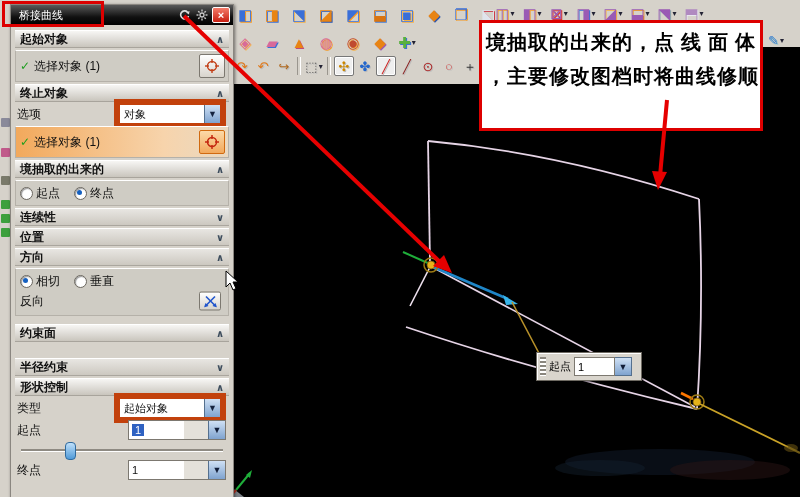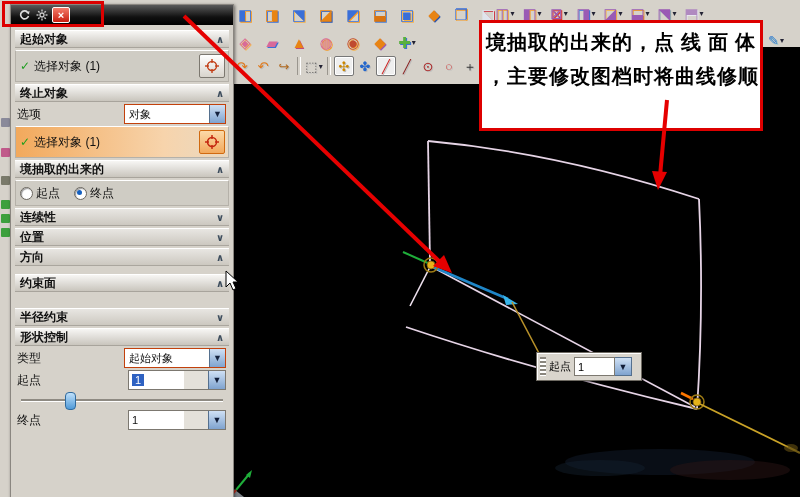--- a/index.html
+++ b/index.html
@@ -45,21 +45,21 @@
           display:flex;align-items:center;padding:0 5px;font-weight:bold;}
   .panel{background:#cfccc4;border:1px solid #b5b1a9;border-top-color:#fff;margin-top:2px;
          display:flex;align-items:center;padding:2px 4px;position:relative;}
   .check{color:#1e9e1e;font-weight:bold;margin-right:4px;font-size:12px;}
   .selbtn{position:absolute;right:3px;top:50%;transform:translateY(-50%);width:24px;height:22px;
           background:linear-gradient(#fff,#d8d4cc);border:1px solid #7c7870;border-radius:2px;
           display:flex;align-items:center;justify-content:center;}
   .selbtn.orange{background:linear-gradient(#fcd9a8,#f2a95c);border-color:#d06a10;}
   .orangerow{background:linear-gradient(90deg,#f2a95c,#f7d4ac 70%,#e9d9c2);}
   .rowline{display:flex;align-items:center;margin-top:2px;height:20px;position:relative;padding:0 2px;}
-  .combo{position:absolute;right:3px;width:96px;height:18px;background:#fff;border:1px solid #c2410c;
+  .combo{position:absolute;right:3px;width:96px;height:18px;background:#fff;border:6px solid #c2410c;
          display:flex;align-items:center;font-size:11px;padding-left:4px;}
   .combo .cbtn{margin-left:auto;width:15px;height:100%;background:linear-gradient(#cfe0f4,#7fa3cf);
          border-left:1px solid #55708e;display:flex;align-items:center;justify-content:center;
          color:#15233f;font-size:9px;}
   .spinfield{position:absolute;right:3px;width:96px;height:18px;border:1px solid #7c7870;background:#e4e1da;
          display:flex;align-items:center;font-size:11px;}
   .spinfield .val{background:#fff;height:100%;width:52px;display:flex;align-items:center;padding-left:3px;}
   .spinfield .sel{background:#2f62c2;color:#fff;padding:0 3px;}
   .spinfield .sbtn{margin-left:auto;width:16px;height:100%;background:linear-gradient(#cfe0f4,#7fa3cf);
          border-left:1px solid #55708e;display:flex;align-items:center;justify-content:center;color:#101c38;font-size:9px;}
@@ -296,20 +296,21 @@
     <div class="grip"></div>
     <span>起点</span>
     <div class="fld">
       <span>1</span>
     </div>
     <div class="sbtn">▼</div>
   </div>
 
   <div class="dialog">
     <div class="titlebar">
+      <span class="t">桥接曲线</span>
       <span class="tbtn">
         <svg width="11" height="11" viewBox="0 0 11 11">
             <path d="M8.5,2 A4,4 0 1 0 9.5,6" stroke="#ddd" stroke-width="1.6" fill="none"></path>
             <polygon points="10.5,1 7,2.5 10,4.5" fill="#ddd"></polygon>
           </svg>
       </span>
       <span class="tbtn">
         <svg width="12" height="12" viewBox="0 0 12 12">
             <circle cx="6" cy="6" r="2" fill="none" stroke="#ccc" stroke-width="1.3"></circle>
             <g stroke="#ccc" stroke-width="1.4">
@@ -395,20 +396,45 @@
         <span class="chev">∨</span>
       </div>
       <div class="subbar">
         <span>位置</span>
         <span class="chev">∨</span>
       </div>
       <div class="subbar">
         <span>方向</span>
         <span class="chev">∧</span>
       </div>
+      <div class="panel" style="height:42px;flex-direction:column;align-items:stretch;">
+        <div style="display:flex;align-items:center;height:20px;">
+          <span class="rlabel">
+              <span class="radio on"></span>
+              <span>相切</span>
+            </span>
+          <span class="rlabel">
+              <span class="radio"></span>
+              <span>垂直</span>
+            </span>
+        </div>
+        <div style="display:flex;align-items:center;height:20px;position:relative;">
+          <span>反向</span>
+          <span class="selbtn" style="width:20px;height:17px;">
+            <svg width="13" height="13" viewBox="0 0 13 13">
+                <g stroke="#2255cc" stroke-width="1.6">
+                  <line x1="2" y1="2" x2="11" y2="11"></line>
+                  <line x1="11" y1="2" x2="2" y2="11"></line>
+                </g>
+                <polygon points="13,13 8.5,11.5 11.5,8.5" fill="#2255cc"></polygon>
+                <polygon points="0,13 4.5,11.5 1.5,8.5" fill="#2255cc"></polygon>
+              </svg>
+          </span>
+        </div>
+      </div>
 
       <div class="hdr" style="margin-top:8px;">
         <span>约束面</span>
         <span class="chev">∧</span>
       </div>
       <div class="subbar" style="margin-top:16px;">
         <span>半径约束</span>
         <span class="chev">∨</span>
       </div>
 

